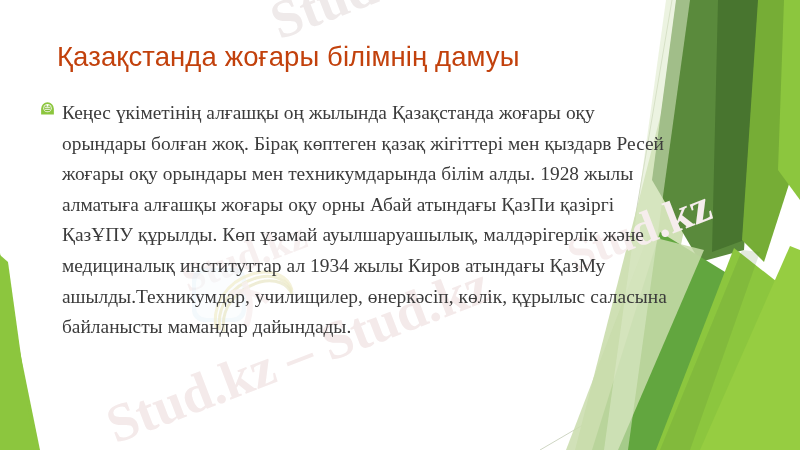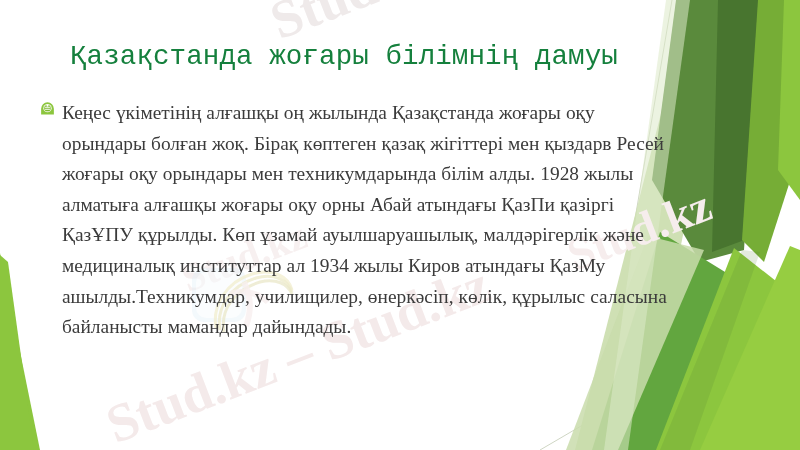--- a/index.html
+++ b/index.html
@@ -66,28 +66,28 @@
     position: absolute;
     left: 186px; top: 232px;
     width: 128px; height: 128px;
     opacity: .5;
     pointer-events: none;
   }
 
   
   #title {
     position: absolute;
-    left: 70px;
+    left: 57px;
     top: 40px;
     width: 640px;
-    font-family: Liberation Mono, monospace;
+    font-family: Liberation Sans, sans-serif;
     font-size: 27.5px;
     line-height: 34px;
     letter-spacing: .1px;
-    color: #15803d;
+    color: #c2410c;
     z-index: 6;
   }
 
   
   #body-block {
     position: absolute;
     left: 40px;
     top: 98px;
     width: 630px;
     z-index: 6;

